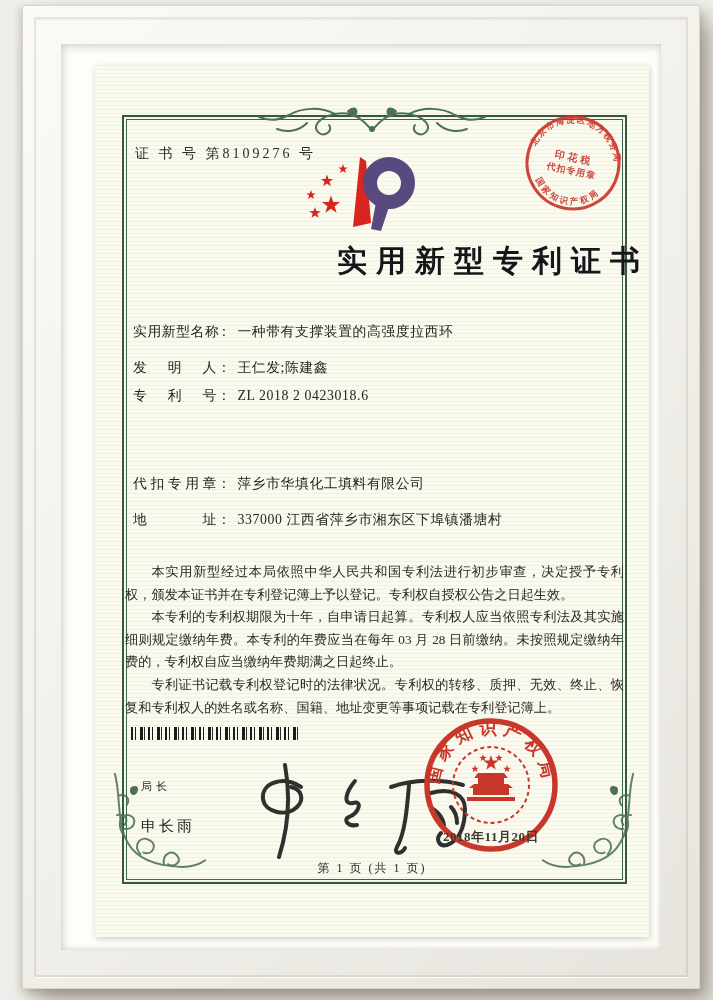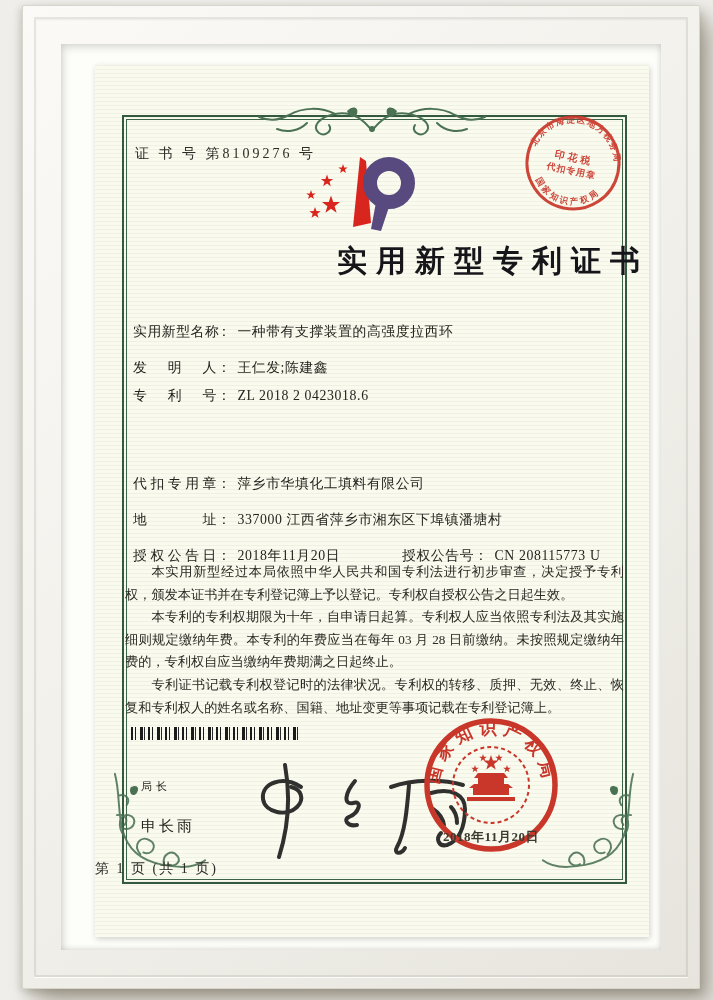--- a/index.html
+++ b/index.html
@@ -66,21 +66,21 @@
       #1b1b1b 4px 5px,transparent 5px 9px,
       #1b1b1b 9px 12px,transparent 12px 13px,
       #2a2a2a 13px 14px,transparent 14px 17px);
   }
   .signer-title{position:absolute;left:46px;top:714px;font-size:11px;letter-spacing:4px;color:#23231e;}
   .signer-name{position:absolute;left:46px;top:742px;font-size:15px;letter-spacing:3px;color:#23231e;margin-top:10px;}
   .signature{position:absolute;left:118px;top:688px;}
   .office-seal{position:absolute;left:326px;top:650px;}
   .seal-date{position:absolute;left:326px;top:763px;width:140px;text-align:center;font-size:13px;letter-spacing:.5px;color:#3d3a31;font-weight:bold;z-index:5;}
   .tax-seal{position:absolute;left:428px;top:48px;transform:rotate(12deg);opacity:.92;}
-  .footer{position:absolute;left:0;top:795px;width:100%;text-align:left;font-size:14px;letter-spacing:2px;color:#2b2b26;}
+  .footer{position:absolute;left:0;top:795px;width:100%;text-align:center;font-size:12px;letter-spacing:2px;color:#2b2b26;}
   svg text{font-family:"Liberation Serif","DejaVu Serif",serif;}
 </style>
 </head>
 <body>
 
 <div class="photo">
   <div class="mat">
     <div class="paper">
 
       <div class="green-border"></div>
@@ -170,28 +170,20 @@
         <span class="flabel">发明人</span><span class="fcolon">：</span><span>王仁发;陈建鑫</span>
       </div>
       <div class="fieldrow f-pat">
         <span class="flabel">专利号</span><span class="fcolon">：</span><span>ZL 2018 2 0423018.6</span>
       </div>
       <div class="fieldrow f-own">
         <span class="flabel">代扣专用章</span><span class="fcolon">：</span><span>萍乡市华填化工填料有限公司</span>
       </div>
       <div class="fieldrow f-addr">
         <span class="flabel">地址</span><span class="fcolon">：</span><span>337000 江西省萍乡市湘东区下埠镇潘塘村</span>
-      </div>
-      <div class="fieldrow f-grant">
-        <span>
-          <span class="flabel">授权公告日</span><span class="fcolon">：</span><span>2018年11月20日</span>
-        </span>
-        <span class="grant-right">
-          <span>授权公告号</span><span class="fcolon">：</span><span>CN 208115773 U</span>
-        </span>
       </div>
 
       <div class="paras">
         <p>本实用新型经过本局依照中华人民共和国专利法进行初步审查，决定授予专利权，颁发本证书并在专利登记簿上予以登记。专利权自授权公告之日起生效。</p>
         <p>本专利的专利权期限为十年，自申请日起算。专利权人应当依照专利法及其实施细则规定缴纳年费。本专利的年费应当在每年 03 月 28 日前缴纳。未按照规定缴纳年费的，专利权自应当缴纳年费期满之日起终止。</p>
         <p>专利证书记载专利权登记时的法律状况。专利权的转移、质押、无效、终止、恢复和专利权人的姓名或名称、国籍、地址变更等事项记载在专利登记簿上。</p>
       </div>
 
       <div class="barcode"></div>
 

